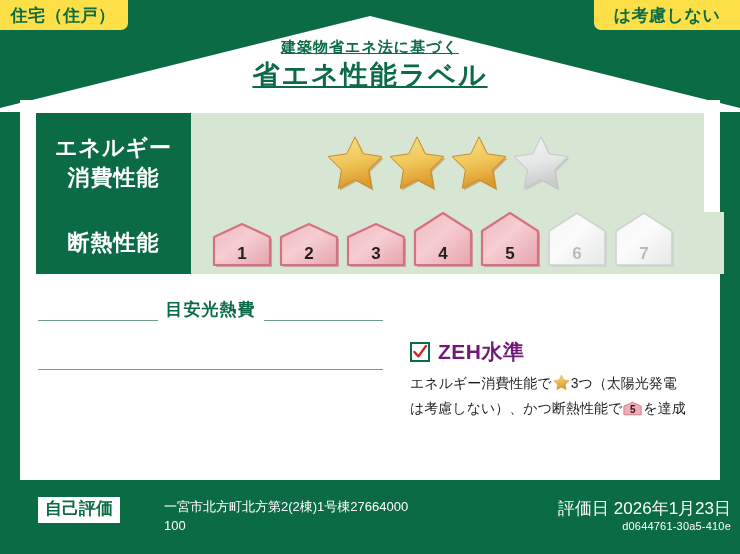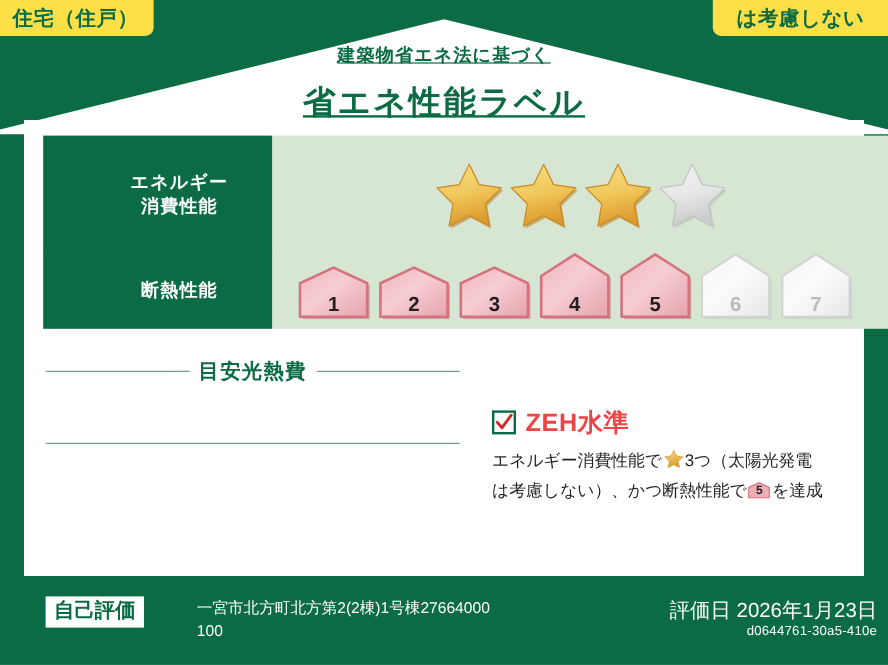--- a/index.html
+++ b/index.html
@@ -70,21 +70,21 @@
     font-size: 15px;
     font-weight: bold;
     letter-spacing: 1px;
     line-height: 1.2;
   }
   #header-title {
     font-size: 27px;
     font-weight: bold;
     letter-spacing: 2px;
     line-height: 1.3;
-    margin-top: 12px;
+    margin-top: 2px;
   }
 
   
   #card {
     position: absolute;
     left: 20px;
     top: 100px;
     width: 700px;
     height: 380px;
     background: #ffffff;
@@ -98,31 +98,30 @@
     display: flex;
     align-items: stretch;
   }
   #row-energy { top: 13px; }
   #row-insulation { top: 112px; }
 
   .row-label {
     background: #0b6b45;
     color: #ffffff;
     font-weight: bold;
-    font-size: 15px;
+    font-size: 22px;
     letter-spacing: 1px;
     width: 155px;
     display: flex;
     flex-direction: column;
     align-items: center;
     justify-content: center;
     text-align: center;
     line-height: 1.35;
     flex: none;
-    padding-left: 36px;
   }
   #row-energy .row-label { height: 100px; }
   #row-insulation .row-label { height: 62px; }
 
   .row-value {
     background: #d7e6d3;
     width: 513px;
     display: flex;
     align-items: center;
     flex: none;
@@ -152,21 +151,21 @@
 
   
   #cost-section {
     position: absolute;
     left: 18px;
     top: 198px;
     width: 345px;
   }
   #cost-heading-wrap {
     display: flex;
-    align-items: center;
+    align-items: flex-end;
     gap: 8px;
   }
   #cost-heading-wrap .rule {
     flex: 1;
     height: 1px;
     background: #6f9c8b;
   }
   #cost-heading {
     color: #0b6b45;
     font-weight: bold;
@@ -202,21 +201,21 @@
   #zeh-checkbox {
     width: 20px;
     height: 20px;
     border: 2px solid #0b6b45;
     box-sizing: border-box;
     position: relative;
     flex: none;
     background: #fff;
   }
   #zeh-title {
-    color: #ef4444;
+    color: #701a75;
     font-weight: bold;
     font-size: 21px;
     letter-spacing: 0.5px;
   }
   #zeh-desc {
     margin-top: 7px;
     font-size: 14px;
     color: #231f20;
     line-height: 1.55;
     letter-spacing: 0px;

